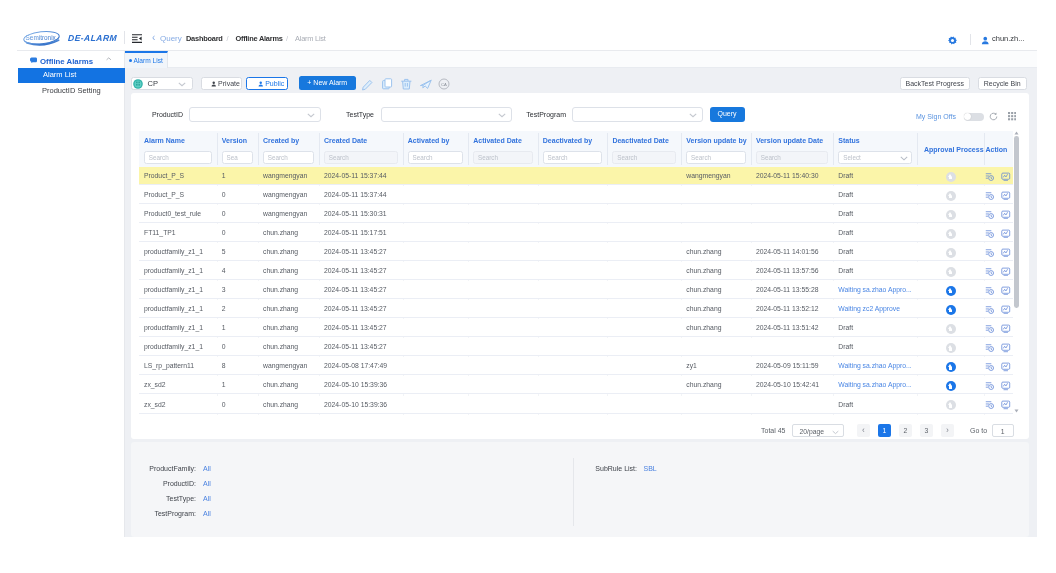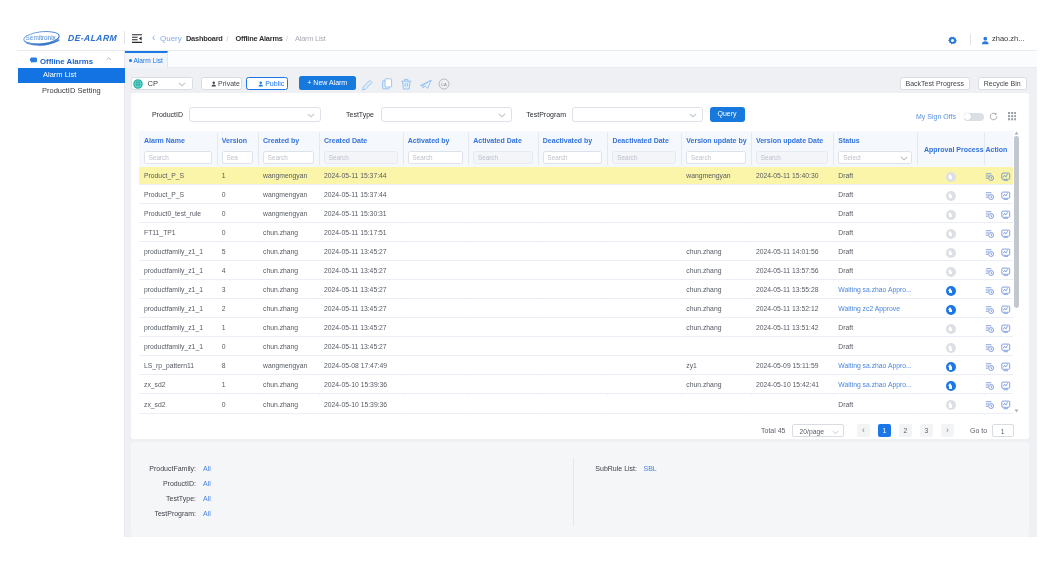--- a/index.html
+++ b/index.html
@@ -113,21 +113,21 @@
 
   <svg class="abs" style="left:947.5px;top:35.5px" width="9" height="9" viewBox="0 0 20 20">
     <path fill="#2779e0" d="M10 0l2.3 2.2 3.1-.8.8 3.1L19.4 6l-1.6 2.8 1.6 2.8-3.2 1.5-.8 3.1-3.1-.8L10 18l-2.3-2.6-3.1.8-.8-3.1L.6 11.6 2.2 8.8.6 6l3.2-1.5.8-3.1 3.1.8z" transform="rotate(14 10 10) translate(0 1)"></path>
     <circle cx="10" cy="10" r="3.4" fill="#fff"></circle>
   </svg>
   <div class="vline" style="left:969.5px;top:34px;height:11px"></div>
   <svg class="abs" style="left:980.5px;top:35.5px" width="8.5" height="9" viewBox="0 0 12 12">
     <circle cx="6" cy="3.4" r="2.6" fill="#2779e0"></circle>
     <path d="M1.2 11.3c0-2.6 2.1-4.3 4.8-4.3s4.8 1.7 4.8 4.3z" fill="#2779e0"></path>
   </svg>
-  <div id="usr">zhao.zh...</div>
+  <div id="usr">chun.zh...</div>
 
   <div id="side"></div>
   <svg class="abs" style="left:30px;top:57.3px" width="7" height="6" viewBox="0 0 12 10">
     <path fill="#2b7ce0" d="M4 .8h5.7c1.3 0 2.3 1 2.3 2.2v3.8c0 1.2-1 2.2-2.3 2.2H5.2L1.6 9.8l.6-1.9C.8 7.4 0 6.5 0 5V3C.6 1.6 2.2 .8 4 .8z"></path>
   </svg>
   <div id="sm-hd">Offline Alarms</div>
   <svg id="caret" width="5.5" height="3.5" viewBox="0 0 10 6">
       <path d="M1 5l4-3.6L9 5" fill="none" stroke="#8d9199" stroke-width="1.2"></path>
     </svg>
   <div id="sm-sel">Alarm List</div>

